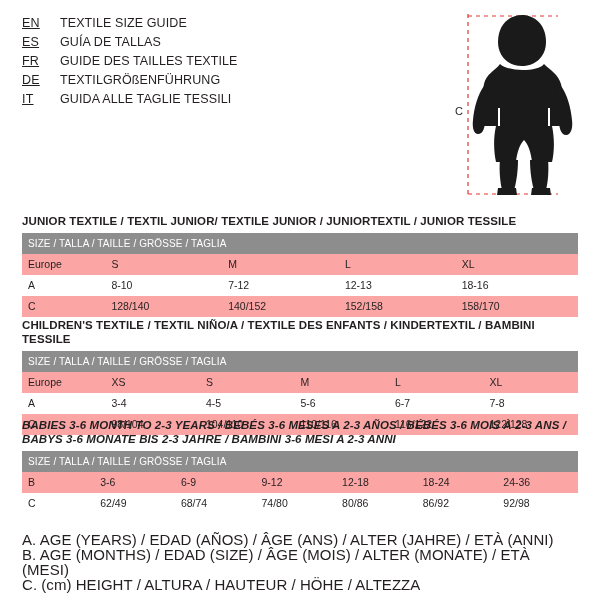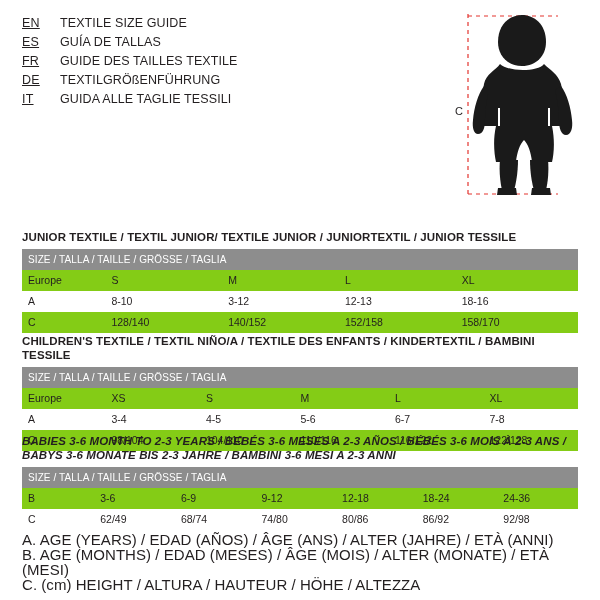--- a/index.html
+++ b/index.html
@@ -64,39 +64,38 @@
     position: absolute;
     left: 22px;
     width: 556px;
   }
   .sec-title {
     font-size: 11.5px;
     font-weight: bold;
     letter-spacing: 0.1px;
     margin-bottom: 5px;
     line-height: 14px;
-    margin-top: 16px;
   }
   table.size {
     border-collapse: collapse;
     width: 100%;
     table-layout: fixed;
   }
   table.size td {
     font-size: 10.5px;
     padding: 4px 0 4px 6px;
     line-height: 13px;
   }
   tr.band td {
     background: #8d8d8d;
     color: #ffffff;
     font-size: 10px;
     letter-spacing: 0.1px;
   }
-  tr.shade td { background: #84cc16; }
+  tr.shade td { background: #fca5a5; }
   tr.plain td { background: #ffffff; }
 
   
   .footer {
     position: absolute;
     left: 22px;
     top: 532px;
     width: 556px;
   }
   .footer div {
@@ -186,21 +185,21 @@
         <tr class="shade">
           <td>Europe</td>
           <td>S</td>
           <td>M</td>
           <td>L</td>
           <td>XL</td>
         </tr>
         <tr class="plain">
           <td>A</td>
           <td>8-10</td>
-          <td>3-12</td>
+          <td>7-12</td>
           <td>12-13</td>
           <td>18-16</td>
         </tr>
         <tr class="shade">
           <td>C</td>
           <td>128/140</td>
           <td>140/152</td>
           <td>152/158</td>
           <td>158/170</td>
         </tr>
@@ -285,17 +284,17 @@
           <td>80/86</td>
           <td>86/92</td>
           <td>92/98</td>
         </tr>
       </tbody>
     </table>
   </div>
 
   <div class="footer">
     <div>A. AGE (YEARS) / EDAD (AÑOS) / ÂGE (ANS) / ALTER (JAHRE) / ETÀ (ANNI)</div>
-    <div>B. AGE (MONTHS) / EDAD (MESES) / ÂGE (MOIS) / ALTER (MONATE) / ETÀ (MESI)</div>
+    <div>B. AGE (MONTHS) / EDAD (SIZE) / ÂGE (MOIS) / ALTER (MONATE) / ETÀ (MESI)</div>
     <div>C. (cm) HEIGHT / ALTURA / HAUTEUR / HÖHE / ALTEZZA</div>
   </div>
 
 </div>
 
 </body></html>

